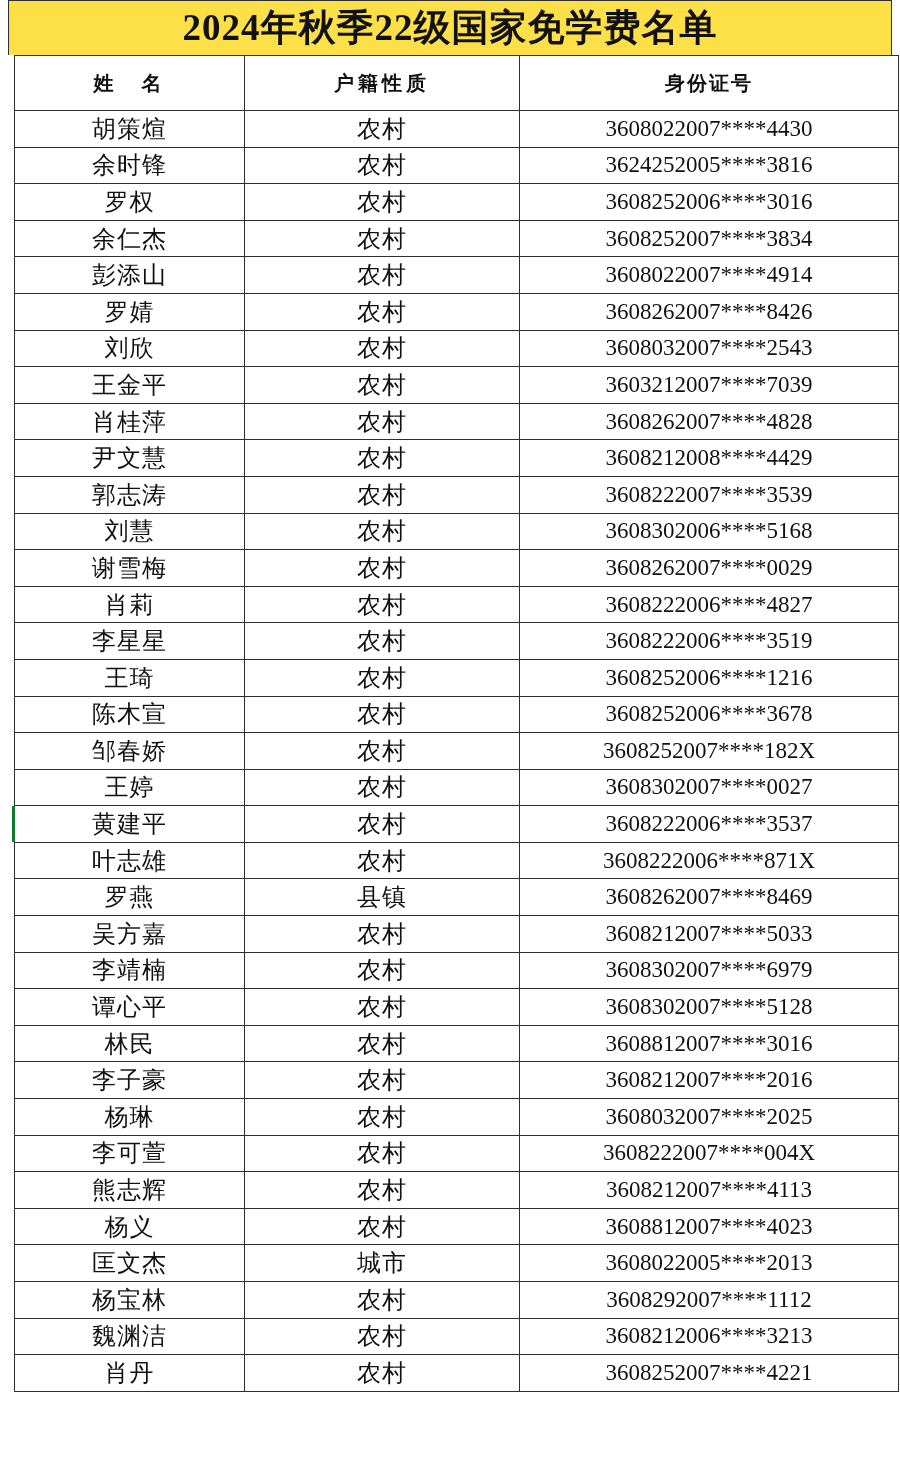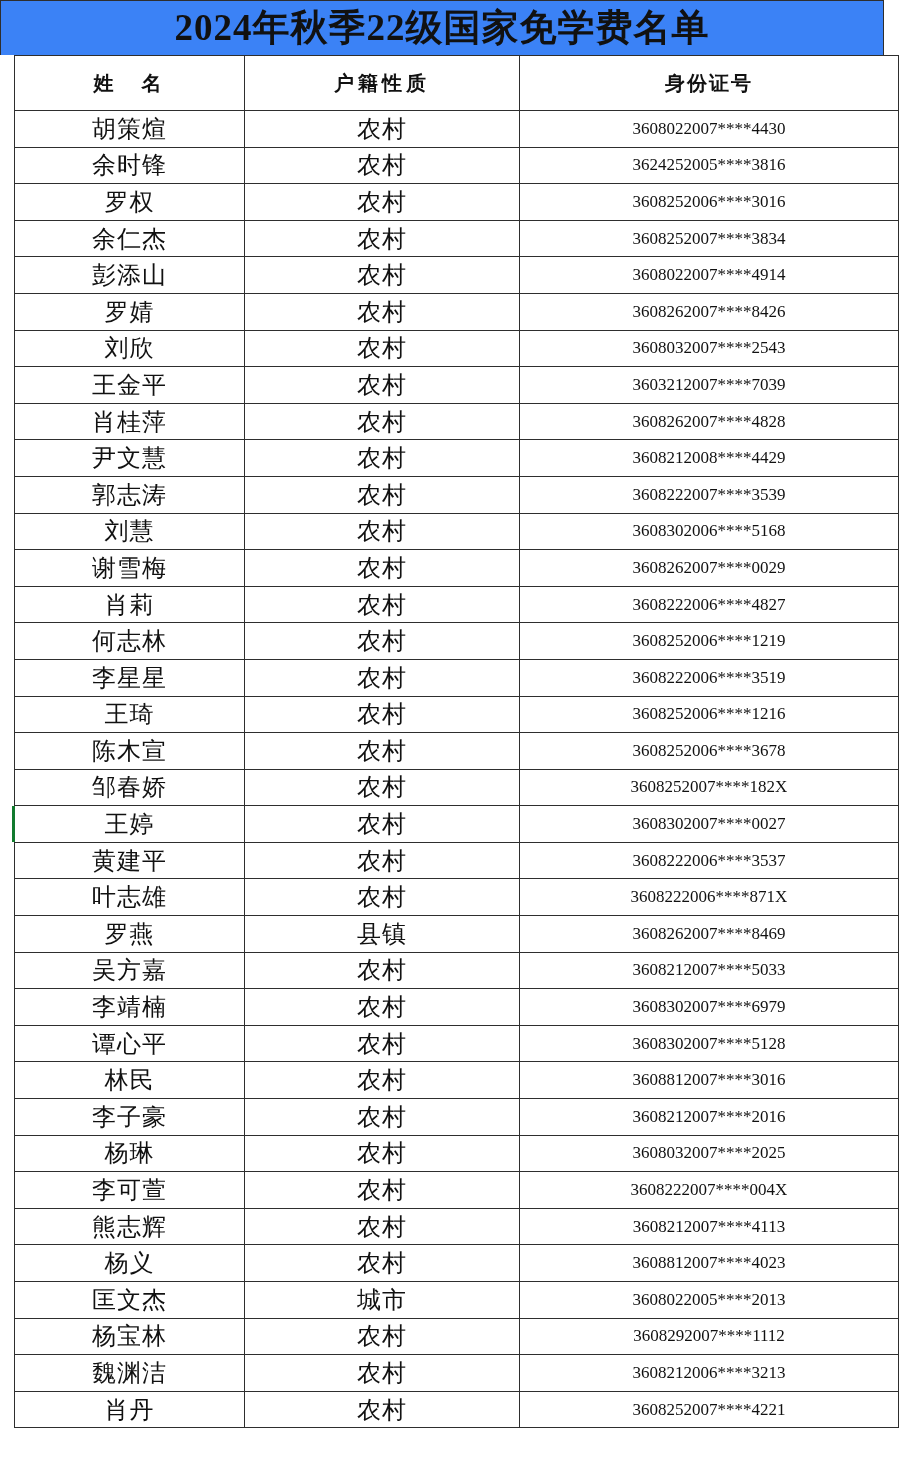--- a/index.html
+++ b/index.html
@@ -16,28 +16,28 @@
   .sheet {
     position: relative;
     width: 900px;
     height: 1465px;
     background: #ffffff;
     box-sizing: border-box;
   }
   .title-row {
     box-sizing: border-box;
     width: 884px;
-    margin-left: 0;
+    margin-left: 8px;
     height: 55px;
     border: 1px solid #2e2e2e;
     border-bottom: none;
     display: flex;
     align-items: center;
     justify-content: center;
-    background: #3b82f6;
+    background: #fde047;
   }
   .title-text {
     font-family: "Liberation Serif", "DejaVu Serif", serif;
     font-size: 37px;
     font-weight: bold;
     letter-spacing: 1px;
     color: #111111;
     white-space: nowrap;
   }
   table.grid {
@@ -73,21 +73,21 @@
     font-size: 24px;
     font-weight: normal;
   }
   tbody td.name-cell {
     letter-spacing: 1px;
   }
   tbody td.type-cell {
     letter-spacing: 1px;
   }
   tbody td.id-cell {
-    font-size: 17px;
+    font-size: 23px;
     letter-spacing: 0px;
   }
   
   .row-marker {
     position: absolute;
     left: 12px;
     width: 3px;
     background: #127a2e;
   }
 </style>
@@ -178,25 +178,20 @@
           <td class="name-cell">谢雪梅</td>
           <td class="type-cell">农村</td>
           <td class="id-cell">3608262007****0029</td>
         </tr>
         <tr>
           <td class="name-cell">肖莉</td>
           <td class="type-cell">农村</td>
           <td class="id-cell">3608222006****4827</td>
         </tr>
         <tr>
-          <td class="name-cell">何志林</td>
-          <td class="type-cell">农村</td>
-          <td class="id-cell">3608252006****1219</td>
-        </tr>
-        <tr>
           <td class="name-cell">李星星</td>
           <td class="type-cell">农村</td>
           <td class="id-cell">3608222006****3519</td>
         </tr>
         <tr>
           <td class="name-cell">王琦</td>
           <td class="type-cell">农村</td>
           <td class="id-cell">3608252006****1216</td>
         </tr>
         <tr>

